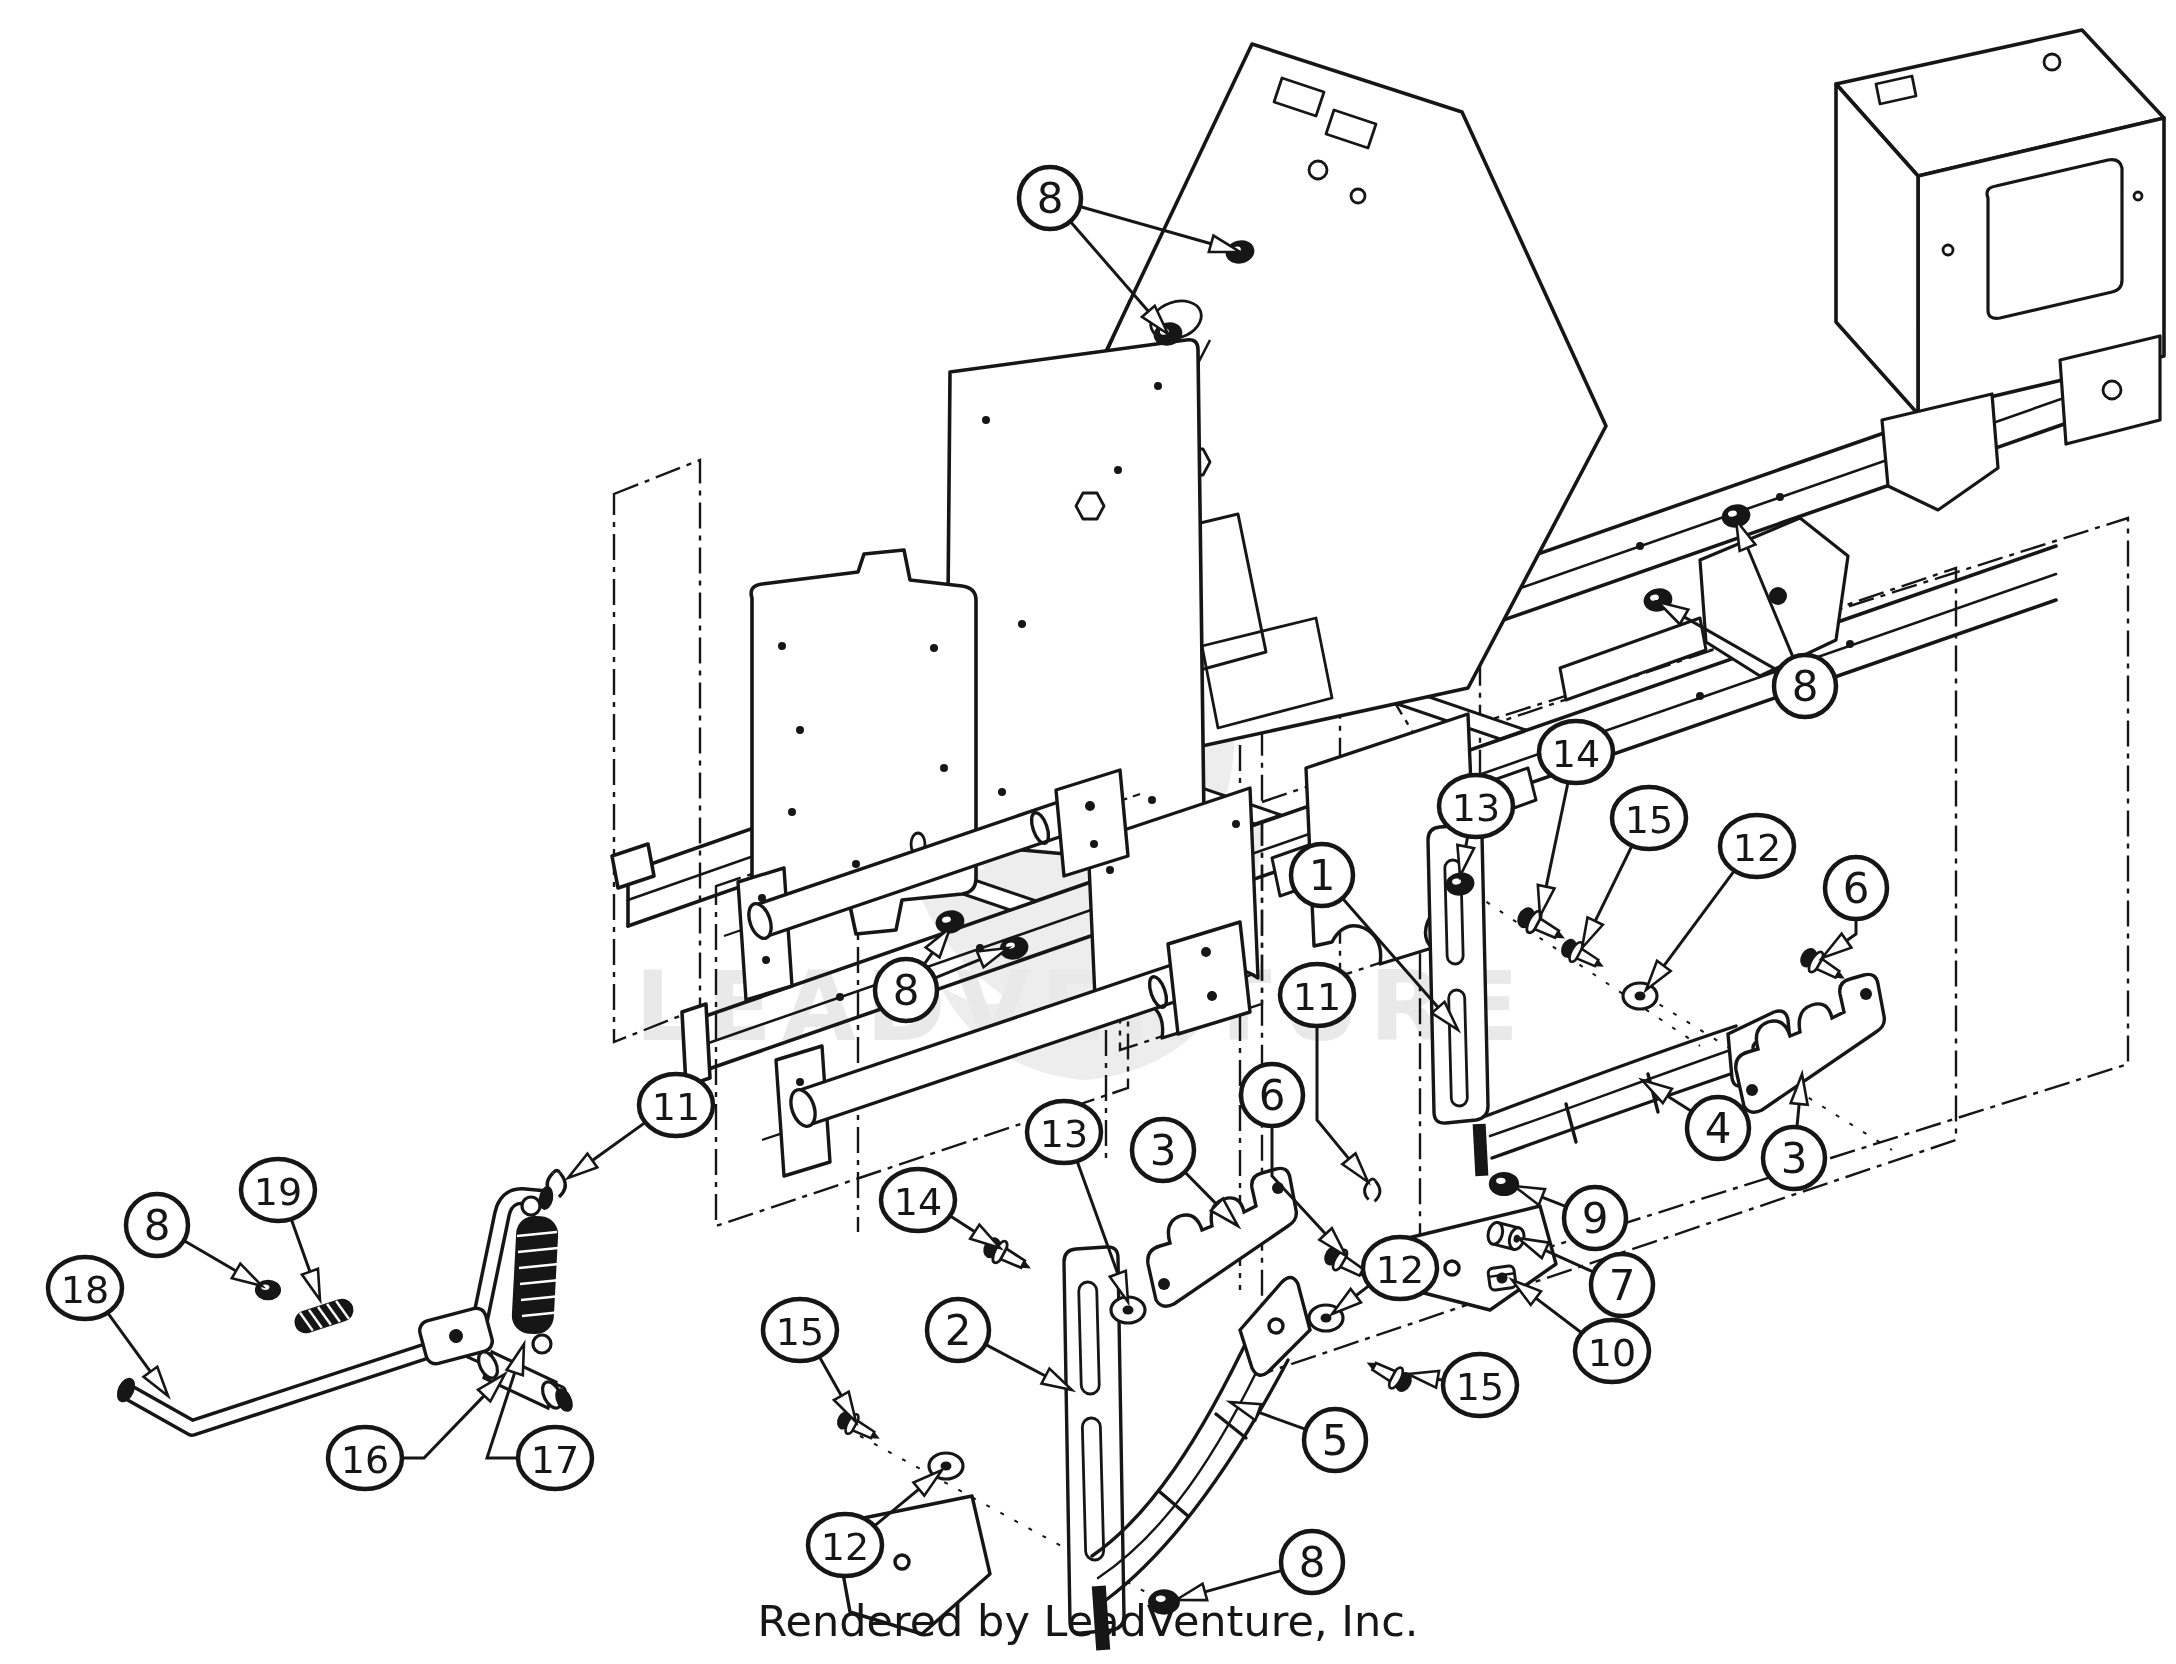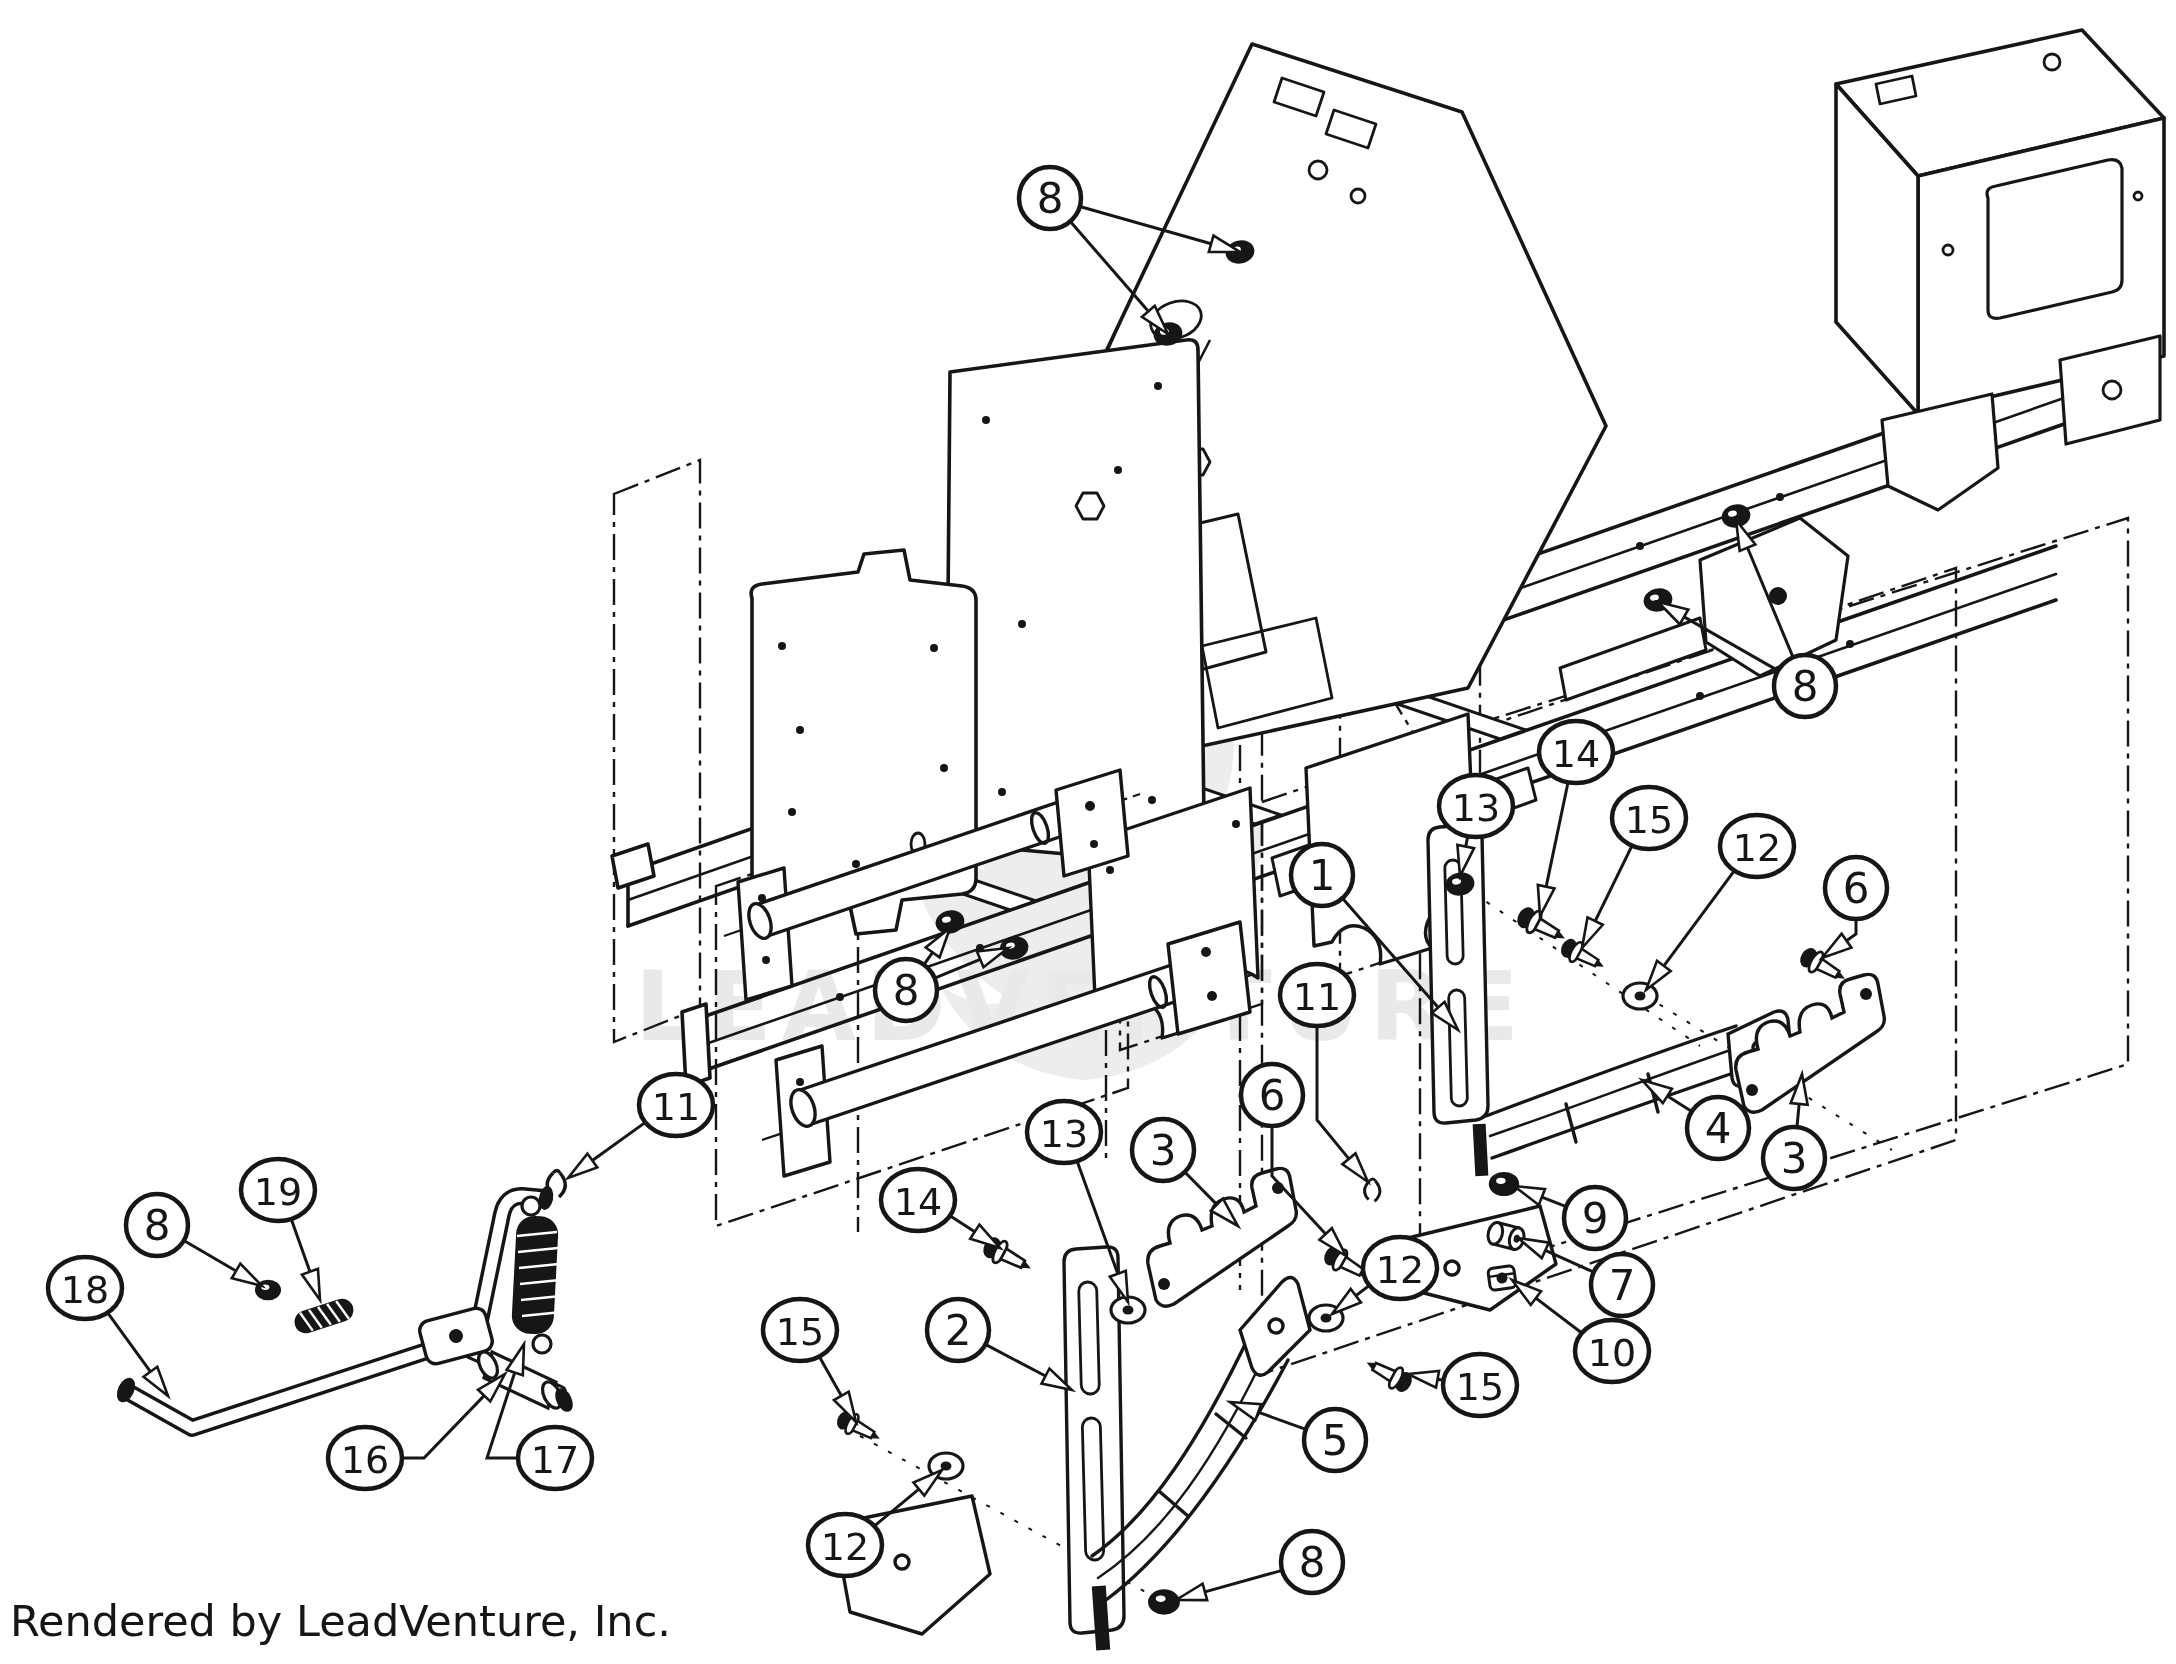--- a/index.html
+++ b/index.html
@@ -2,22 +2,22 @@
 <html><head>
 <meta charset="utf-8">
 <style>
   html,body{margin:0;padding:0;background:#fff;}
   .stage{
     position:relative;width:2176px;height:1664px;background:#fff;overflow:hidden;
     font-family:"DejaVu Sans",sans-serif;
   }
   .stage svg{position:absolute;left:0;top:0;}
   #footer{
-    position:absolute;left:0;right:0;top:1596px;
-    font-family:"DejaVu Sans",sans-serif;font-size:43px;color:#161616;letter-spacing:0px;margin-left:10px;
+    position:absolute;left:0;right:0;top:1596px;text-align:center;
+    font-family:"DejaVu Sans",sans-serif;font-size:43px;color:#161616;letter-spacing:0px;
   }
   text.wm{font-family:"DejaVu Sans",sans-serif;font-weight:bold;}
 </style>
 </head>
 <body>
 
 <div class="stage">
 
 <svg width="2176" height="1664" viewBox="0 0 2176 1664" xmlns="http://www.w3.org/2000/svg">
 

